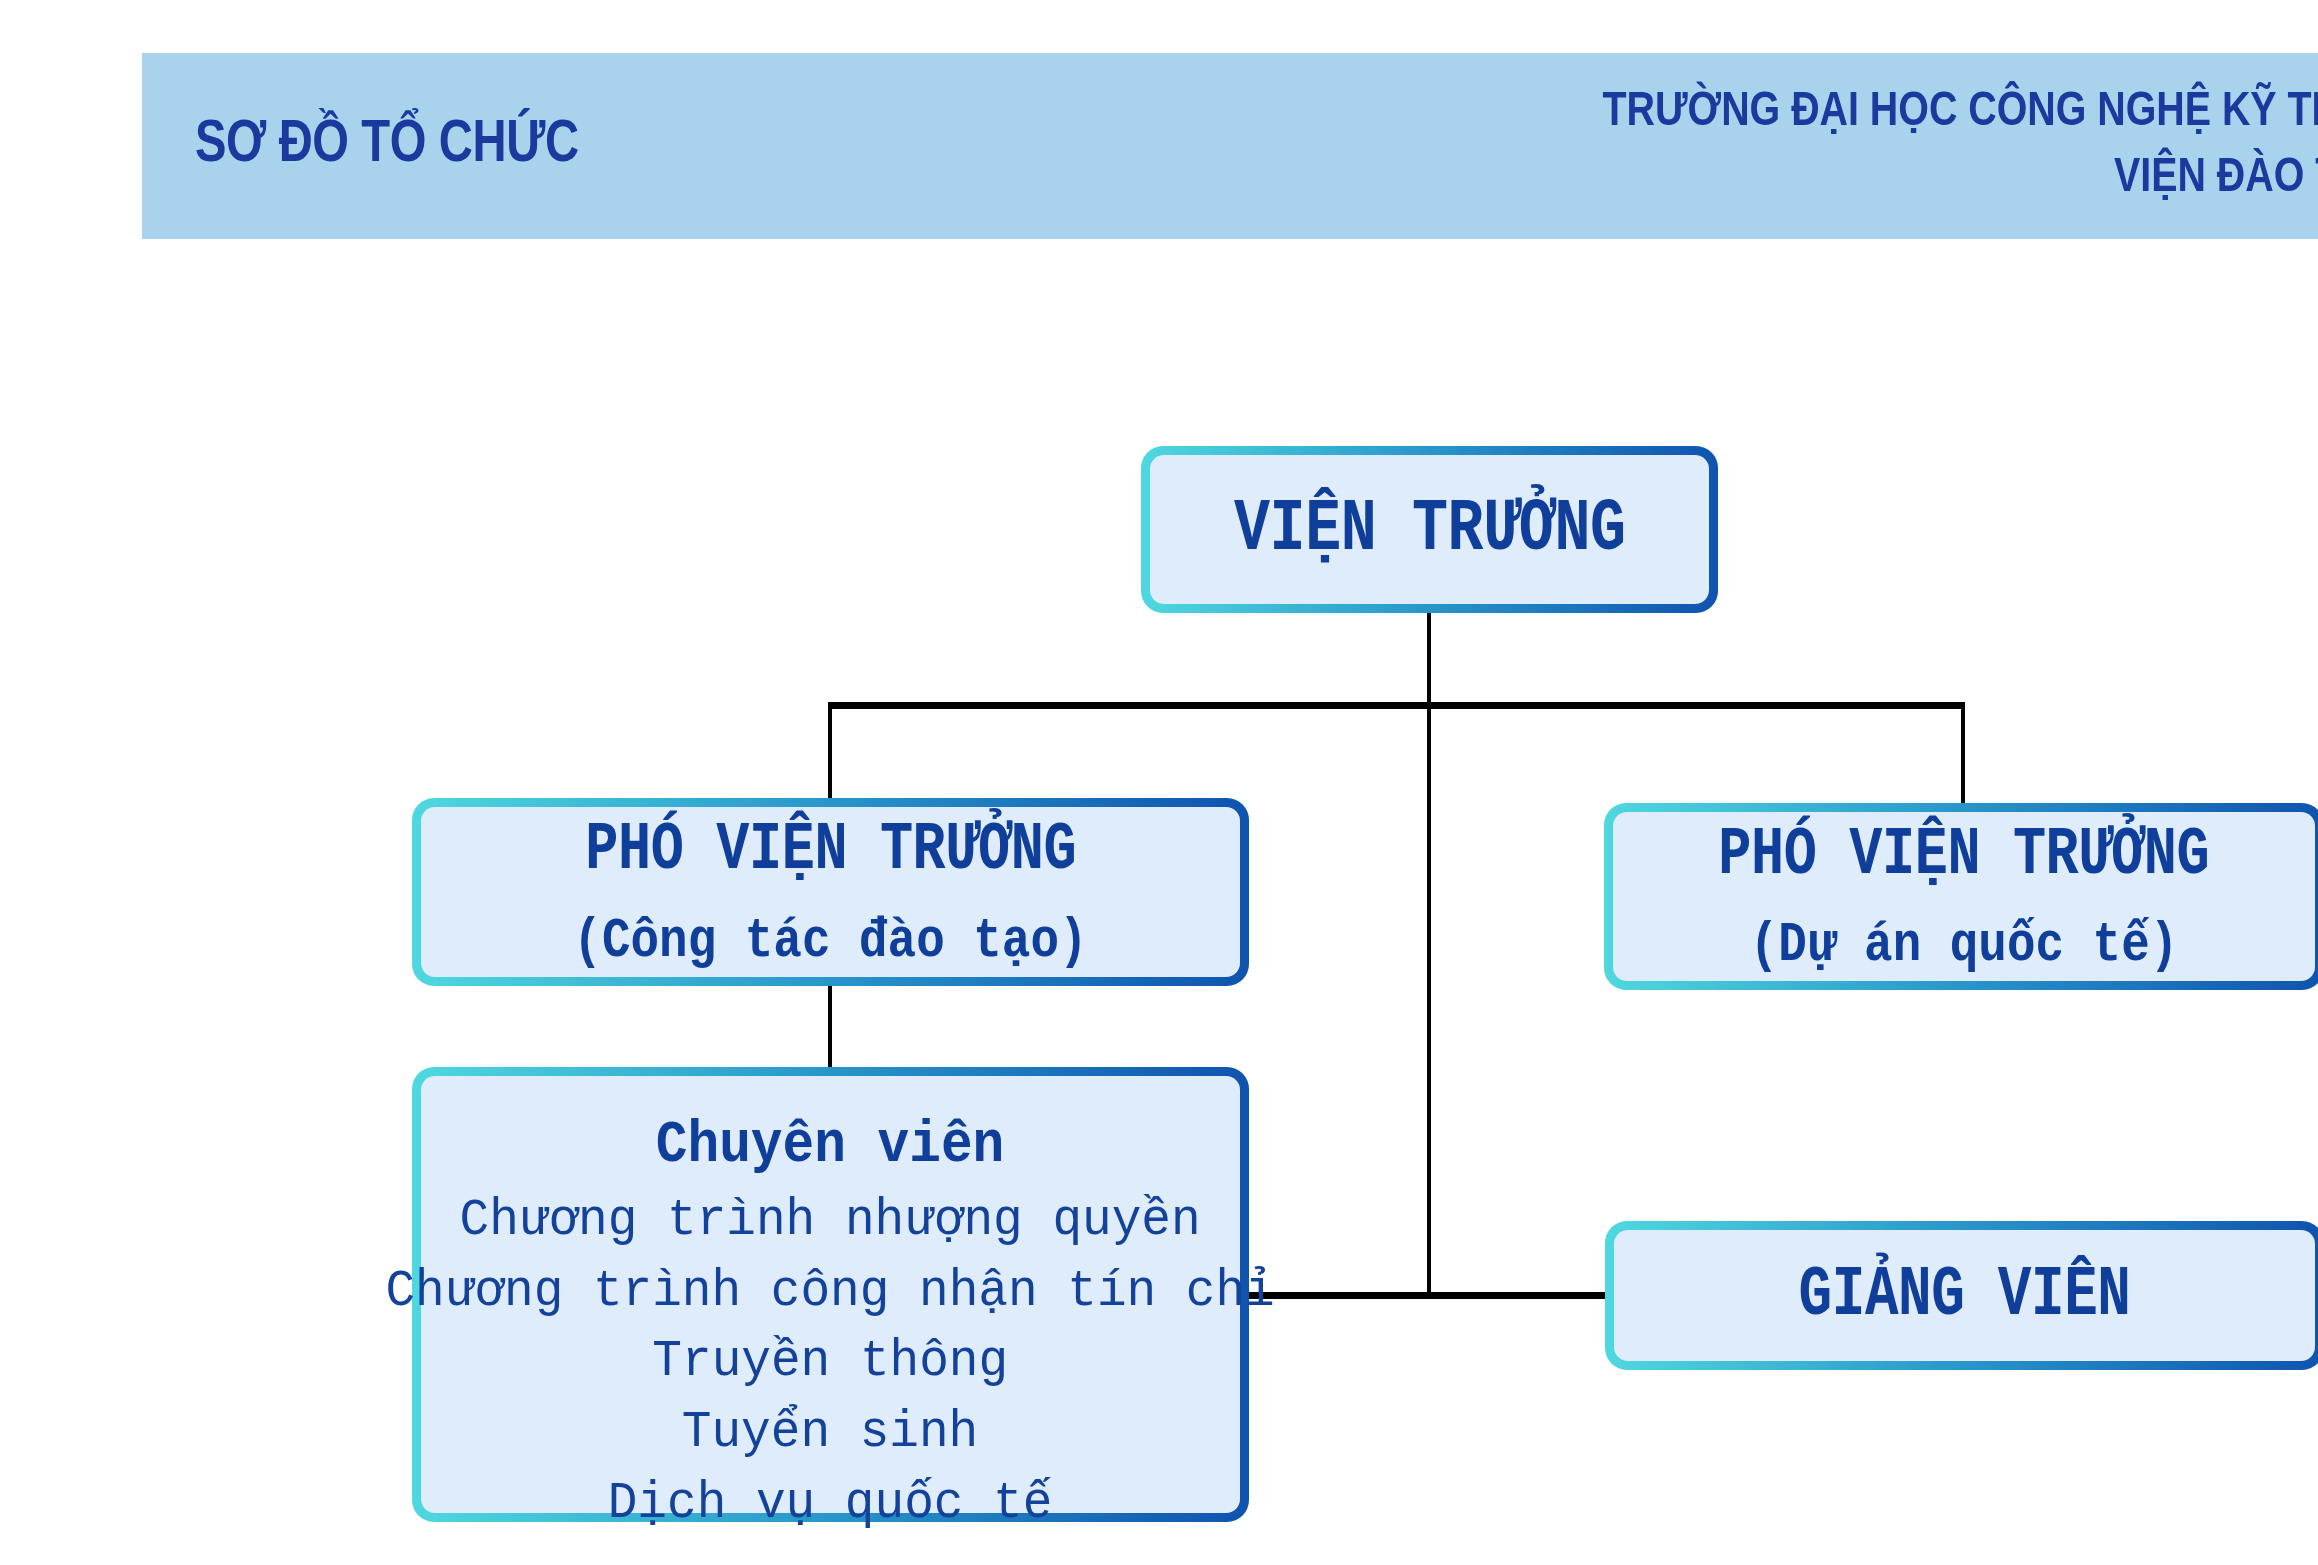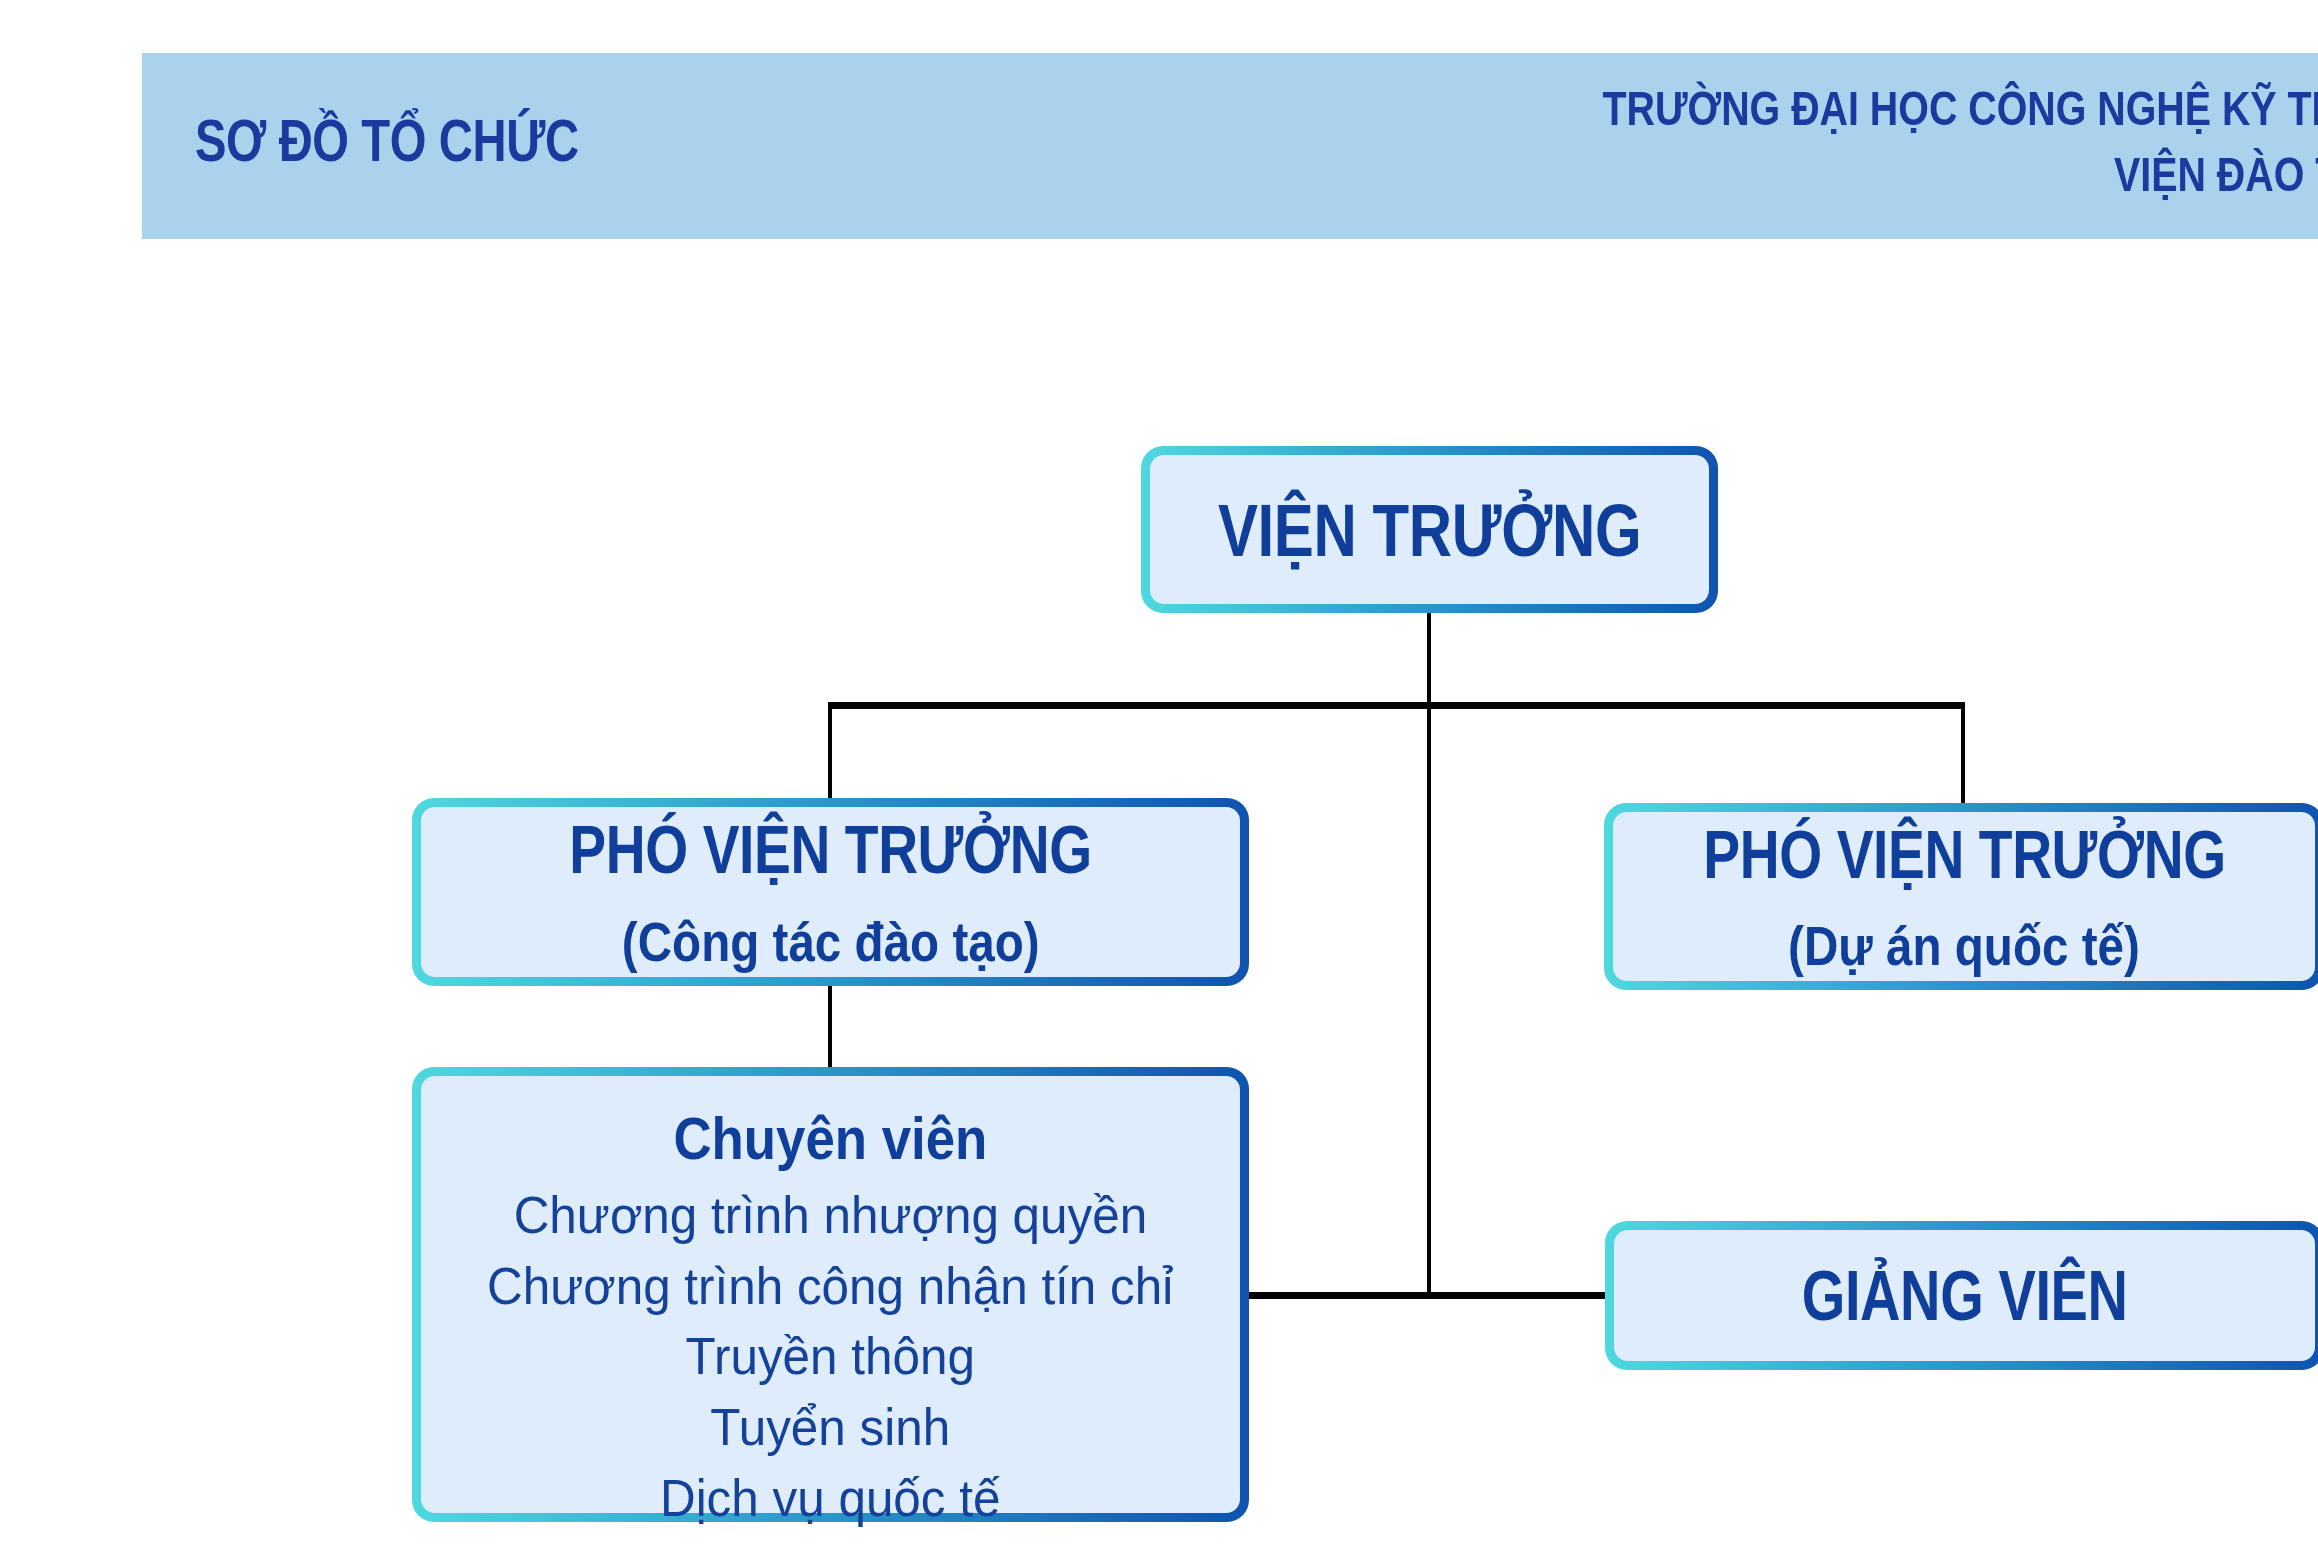--- a/index.html
+++ b/index.html
@@ -70,20 +70,21 @@
     width: 100%;
     height: 100%;
     background: #dfecfc;
     border-radius: 14px;
     display: flex;
     flex-direction: column;
     align-items: center;
     justify-content: center;
     box-sizing: border-box;
     padding: 0 18.5px;
+    font-family: Liberation Mono, monospace;
   }
   .node-title {
     color: #0f3f9a;
     font-weight: bold;
     white-space: nowrap;
     transform: scaleX(0.80);
     transform-origin: center;
     letter-spacing: -0.5px;
   }
   .node-subtitle {
@@ -91,21 +92,21 @@
     font-weight: bold;
     white-space: nowrap;
     transform: scaleX(0.85);
     transform-origin: center;
   }
   .vt .node-title { font-size: 75px; }
   .pho .node-title { font-size: 69px; }
   .pho .node-subtitle { font-size: 56px; margin-top: 19.5px; }
   .gv .node-title { font-size: 70px; }
 
-  .cv .node-inner { justify-content: flex-start; padding-top: 28px; }
+  .cv .node-inner { justify-content: flex-start; padding-top: 35px; }
   .cv-title {
     color: #0f3f9a;
     font-size: 60px;
     font-weight: bold;
     white-space: nowrap;
     transform: scaleX(0.88);
     transform-origin: center;
     margin-bottom: 6.5px;
   }
   .cv-item {

